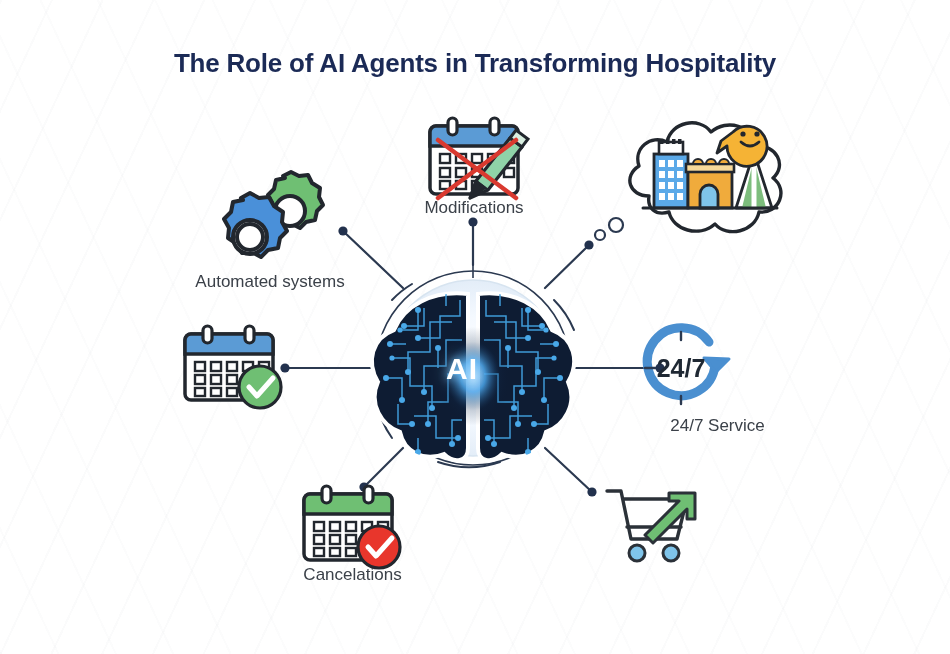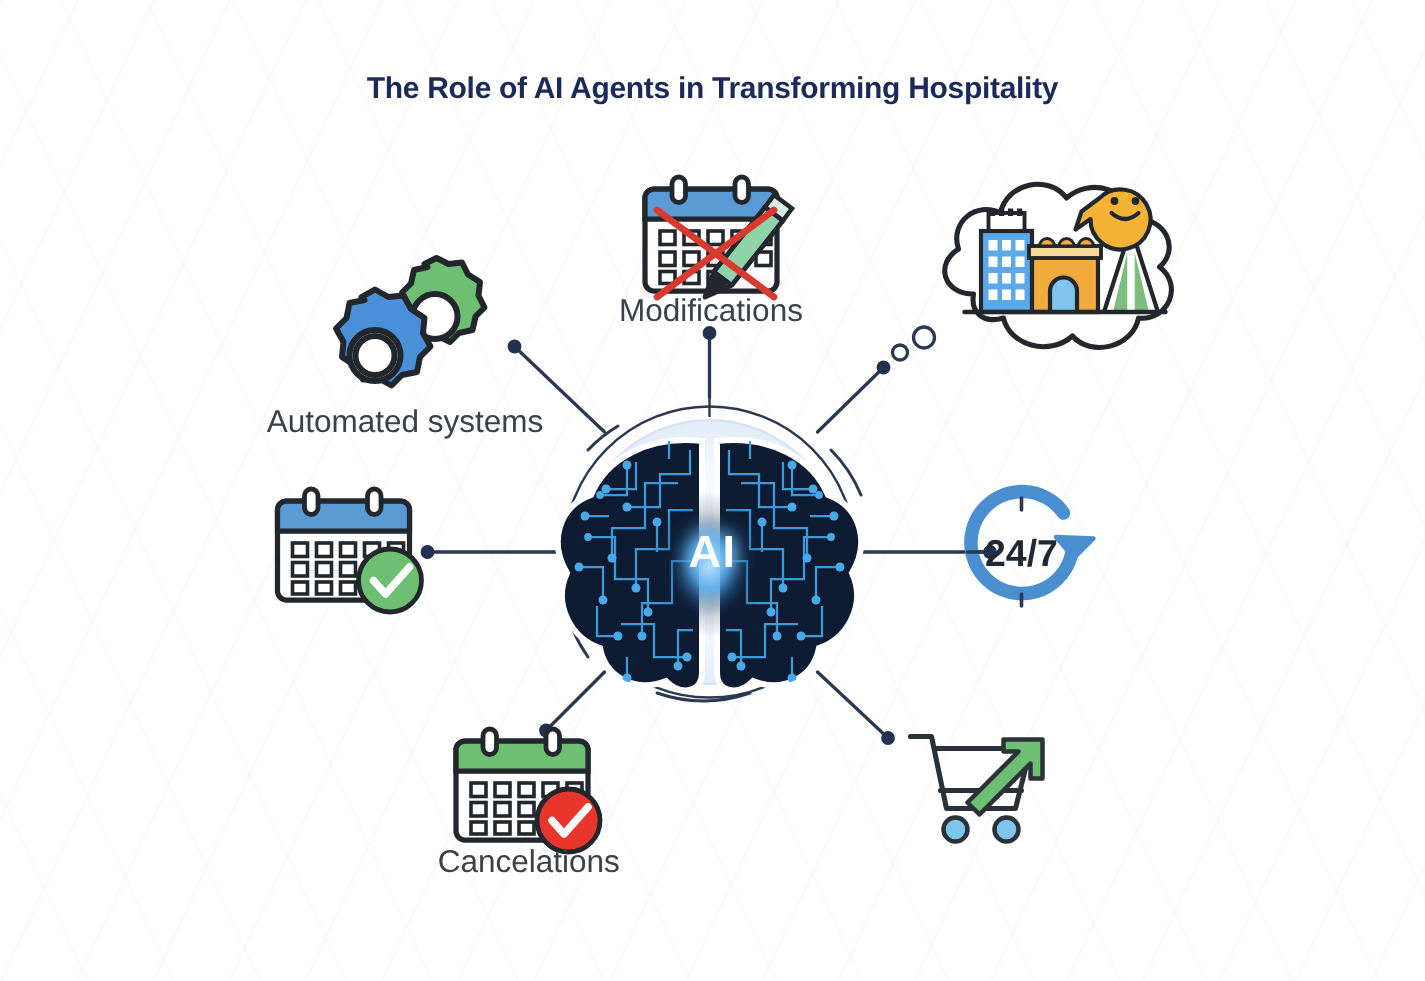--- a/index.html
+++ b/index.html
@@ -26,46 +26,46 @@
       repeating-linear-gradient(115deg, rgba(120,130,145,0.030) 0px, rgba(120,130,145,0.030) 2px, rgba(255,255,255,0) 2px, rgba(255,255,255,0) 46px),
       repeating-linear-gradient(65deg, rgba(120,130,145,0.025) 0px, rgba(120,130,145,0.025) 2px, rgba(255,255,255,0) 2px, rgba(255,255,255,0) 52px);
     pointer-events: none;
   }
   #title {
     position: absolute;
     top: 48px;
     left: 0;
     width: 950px;
     text-align: center;
-    font-size: 20px;
+    font-size: 26px;
     font-weight: bold;
     letter-spacing: -0.2px;
     color: #1b2a56;
     font-family: "Liberation Sans", sans-serif;
   }
   .node-label {
     position: absolute;
     text-align: center;
     color: #3b4149;
-    font-size: 21px;
+    font-size: 17px;
     line-height: 22px;
     font-family: "Liberation Sans", sans-serif;
     white-space: pre-line;
   }
   .icon-box {
     position: absolute;
   }
   #svg-links, #svg-center {
     position: absolute;
     left: 0;
     top: 0;
   }
   #center-label {
     position: absolute;
-    left: 430px;
+    left: 417px;
     top: 352px;
     width: 90px;
     text-align: center;
     color: #ffffff;
     font-size: 30px;
     font-weight: bold;
     letter-spacing: 1px;
     text-shadow: 0 0 10px rgba(120,200,255,0.95), 0 0 18px rgba(150,215,255,0.7);
     font-family: "Liberation Sans", sans-serif;
   }
@@ -355,20 +355,21 @@
       <path d="M78,24 A34,34 0 1 0 84,48" fill="none" stroke="#4a8fd0" stroke-width="9" stroke-linecap="round"></path>
       <path d="M73,40 l12,14 l13,-13 Z" fill="#4a8fd0" stroke="#4a8fd0" stroke-width="3" stroke-linejoin="round"></path>
       <g stroke="#2b3950" stroke-width="2.4" stroke-linecap="round">
         <line x1="50" y1="14" x2="50" y2="22"></line>
         <line x1="50" y1="78" x2="50" y2="86"></line>
         <line x1="14" y1="50" x2="24" y2="50"></line>
       </g>
       <text x="50" y="59" text-anchor="middle" font-family="Liberation Sans, sans-serif" font-size="25" font-weight="bold" fill="#1f2833">24/7</text>
     </svg>
   </div>
+  <div class="node-label" style="left:615px; top:415px; width:205px;">24/7 Service</div>
 
   <div class="icon-box" style="left:601px; top:479px;">
     <svg width="110" height="92" viewBox="0 0 110 92">
       <g fill="none" stroke="#2b3138" stroke-width="3.4" stroke-linejoin="round" stroke-linecap="round">
         <path d="M6,12 h14 l10,48 h46 l10,-40 h-64"></path>
         <path d="M26,48 h54"></path>
       </g>
       <g>
         <circle cx="36" cy="74" r="8" fill="#7fc4ea" stroke="#2b3138" stroke-width="3"></circle>
         <circle cx="70" cy="74" r="8" fill="#7fc4ea" stroke="#2b3138" stroke-width="3"></circle>

